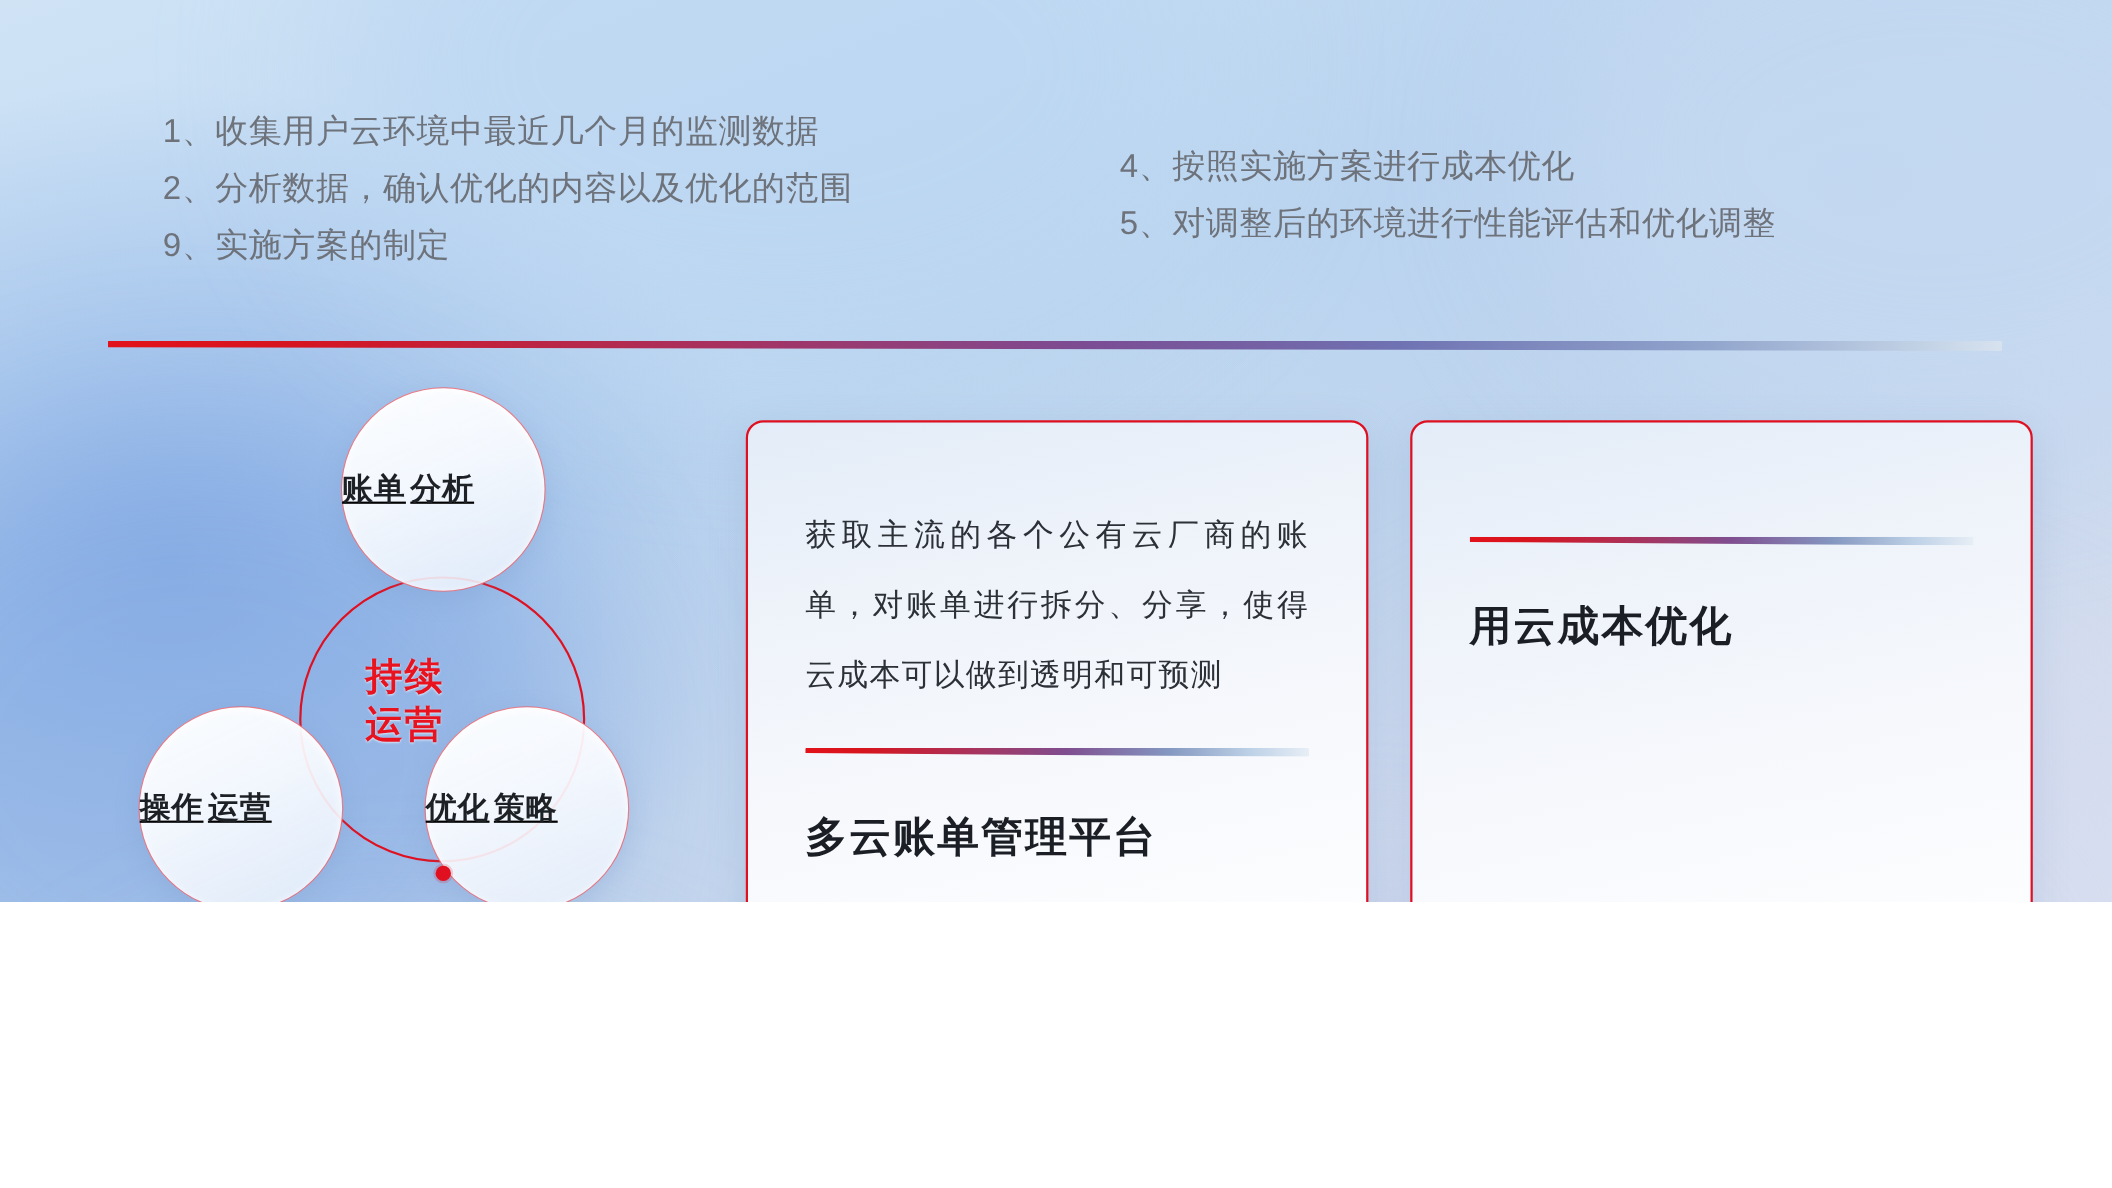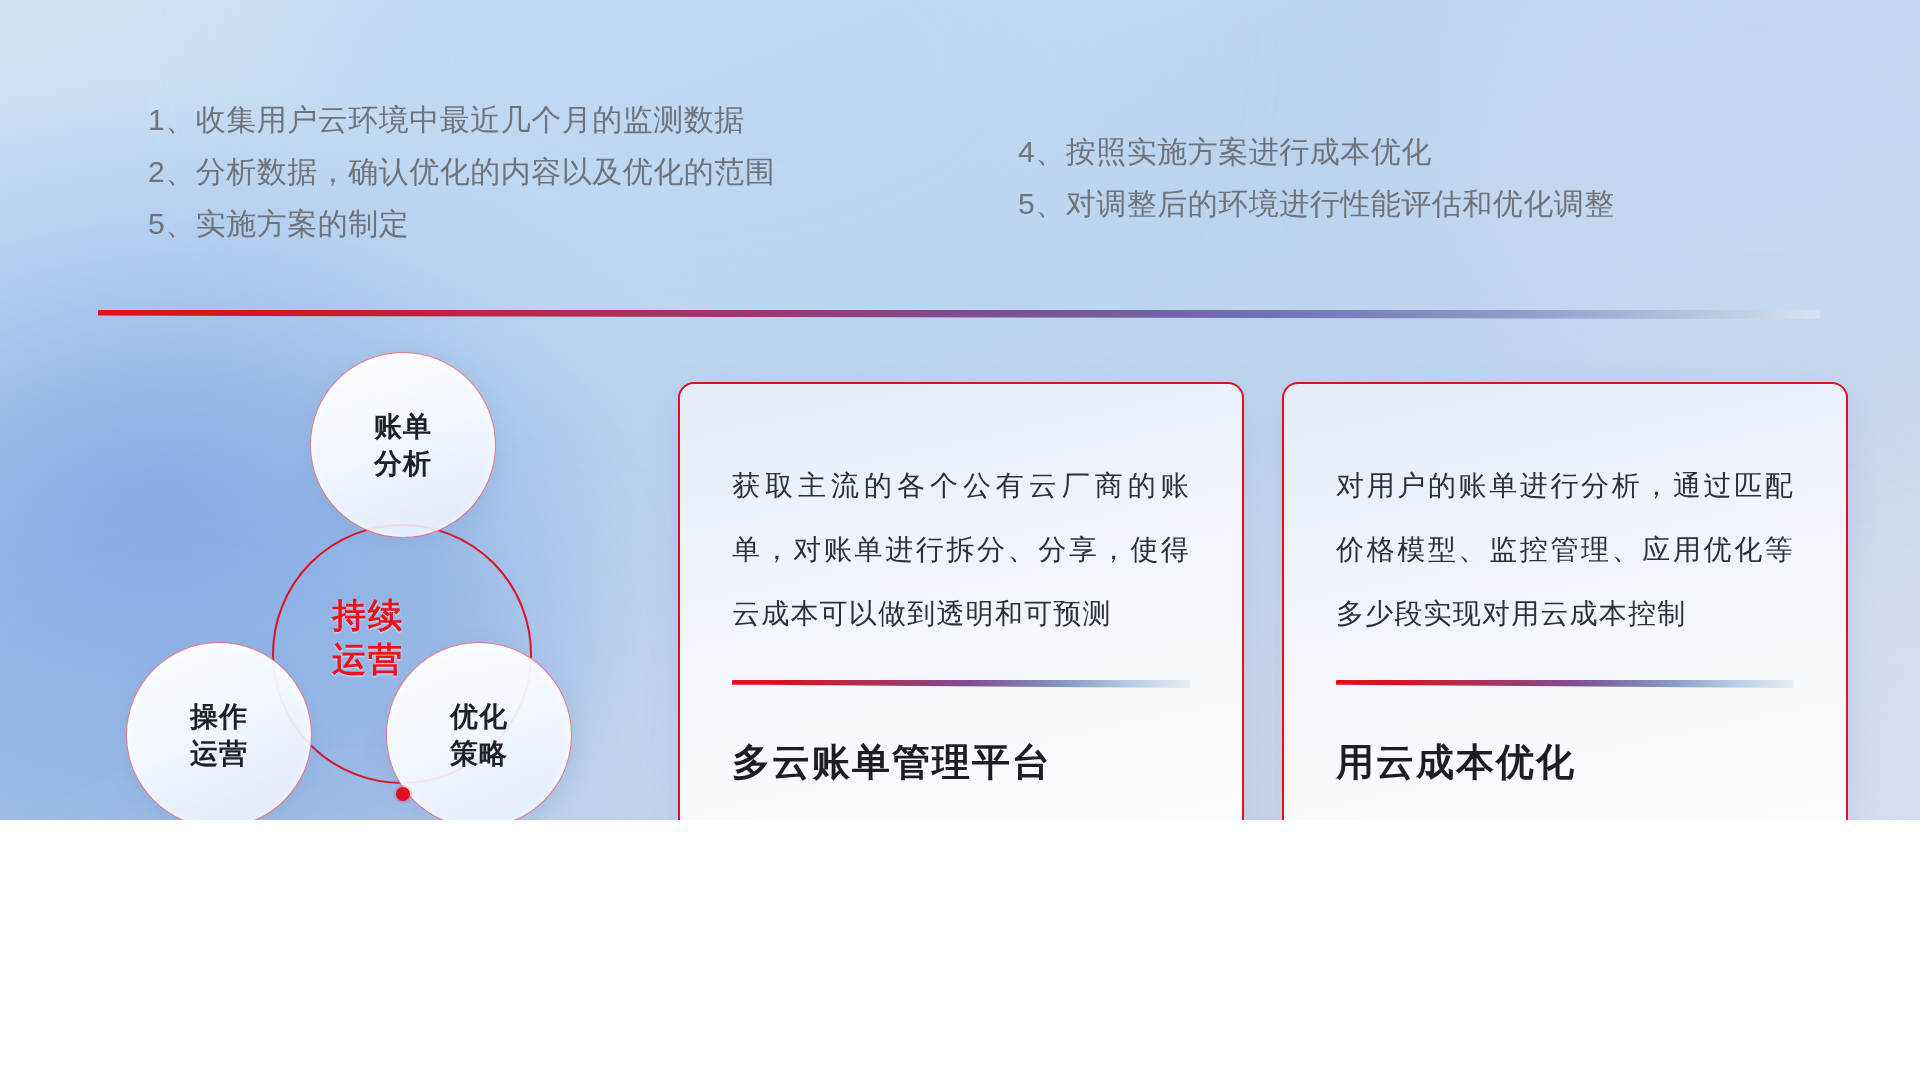--- a/index.html
+++ b/index.html
@@ -89,24 +89,24 @@
     position: absolute;
     width: 186px;
     height: 186px;
     border-radius: 50%;
     box-sizing: border-box;
     border: 1.6px solid rgba(224,16,32,0.55);
     background:
       linear-gradient(155deg, rgba(255,255,255,0.97) 0%, rgba(250,252,255,0.93) 42%, rgba(232,240,251,0.86) 100%);
     box-shadow: 0 6px 22px rgba(110,140,190,0.22), inset 0 2px 8px rgba(255,255,255,0.9);
     display: flex;
-    flex-direction: column;
+    flex-direction: row;
     align-items: center;
-    justify-content: center;
     gap: 4px;
+    text-decoration: underline;
   }
   .bubble span {
     font-size: 28px;
     font-weight: 700;
     color: #1d2126;
     line-height: 1.18;
     letter-spacing: 1px;
   }
   .bubble.top   { left: 210px; top: 0px; }
   .bubble.left  { left: 26px;  top: 290px; }
@@ -191,21 +191,21 @@
   <div class="blob b1"></div>
   <div class="blob b2"></div>
   <div class="blob b3"></div>
   <div class="blob b4"></div>
   <div class="blob b5"></div>
   <div class="blob b6"></div>
 
   <div class="steps-left">
     <div class="step-line">1、收集用户云环境中最近几个月的监测数据</div>
     <div class="step-line">2、分析数据，确认优化的内容以及优化的范围</div>
-    <div class="step-line">5、实施方案的制定</div>
+    <div class="step-line">9、实施方案的制定</div>
   </div>
 
   <div class="steps-right">
     <div class="step-line">4、按照实施方案进行成本优化</div>
     <div class="step-line">5、对调整后的环境进行性能评估和优化调整</div>
   </div>
 
   <div class="top-rule"></div>
 
   <div class="venn">
@@ -236,18 +236,17 @@
     <div class="dot d3"></div>
   </div>
 
   <div class="card c1">
     <div class="card-body">获取主流的各个公有云厂商的账单，对账单进行拆分、分享，使得云成本可以做到透明和可预测</div>
     <div class="card-divider"></div>
     <div class="card-title">多云账单管理平台</div>
   </div>
 
   <div class="card c2">
-    <div class="card-body">对用户的账单进行分析，通过匹配价格模型、监控管理、应用优化等多少段实现对用云成本控制</div>
     <div class="card-divider"></div>
     <div class="card-title">用云成本优化</div>
   </div>
 
 </div>
 
 </body></html>

